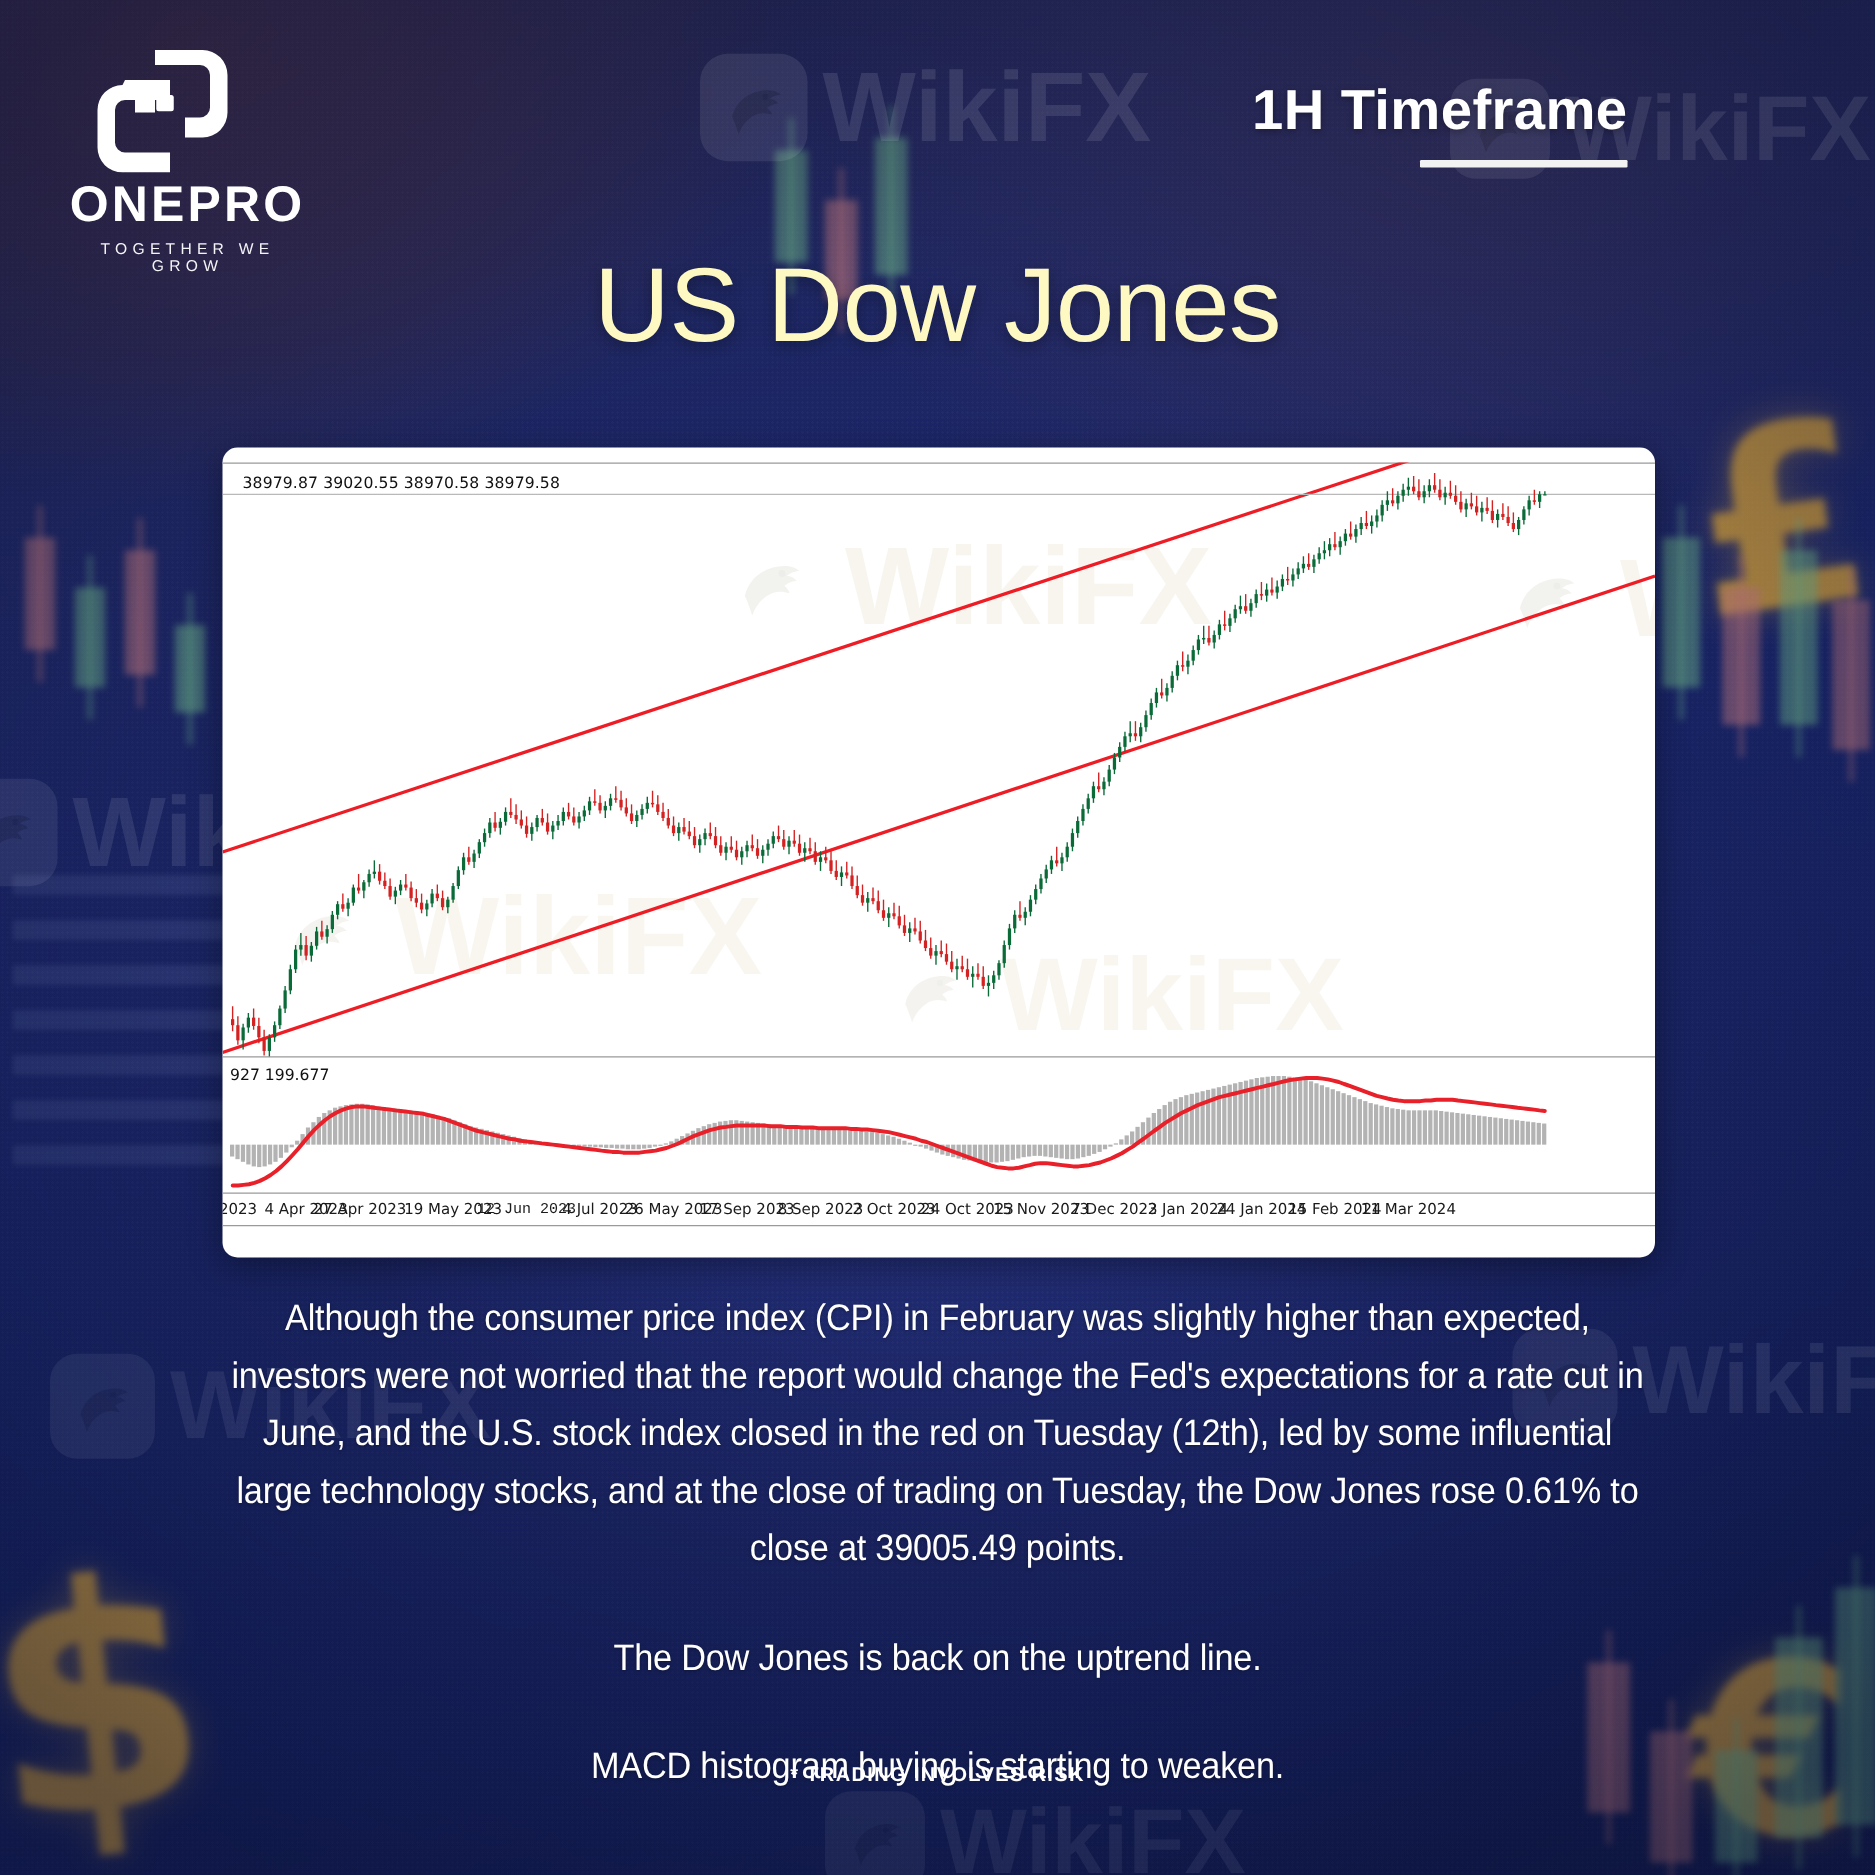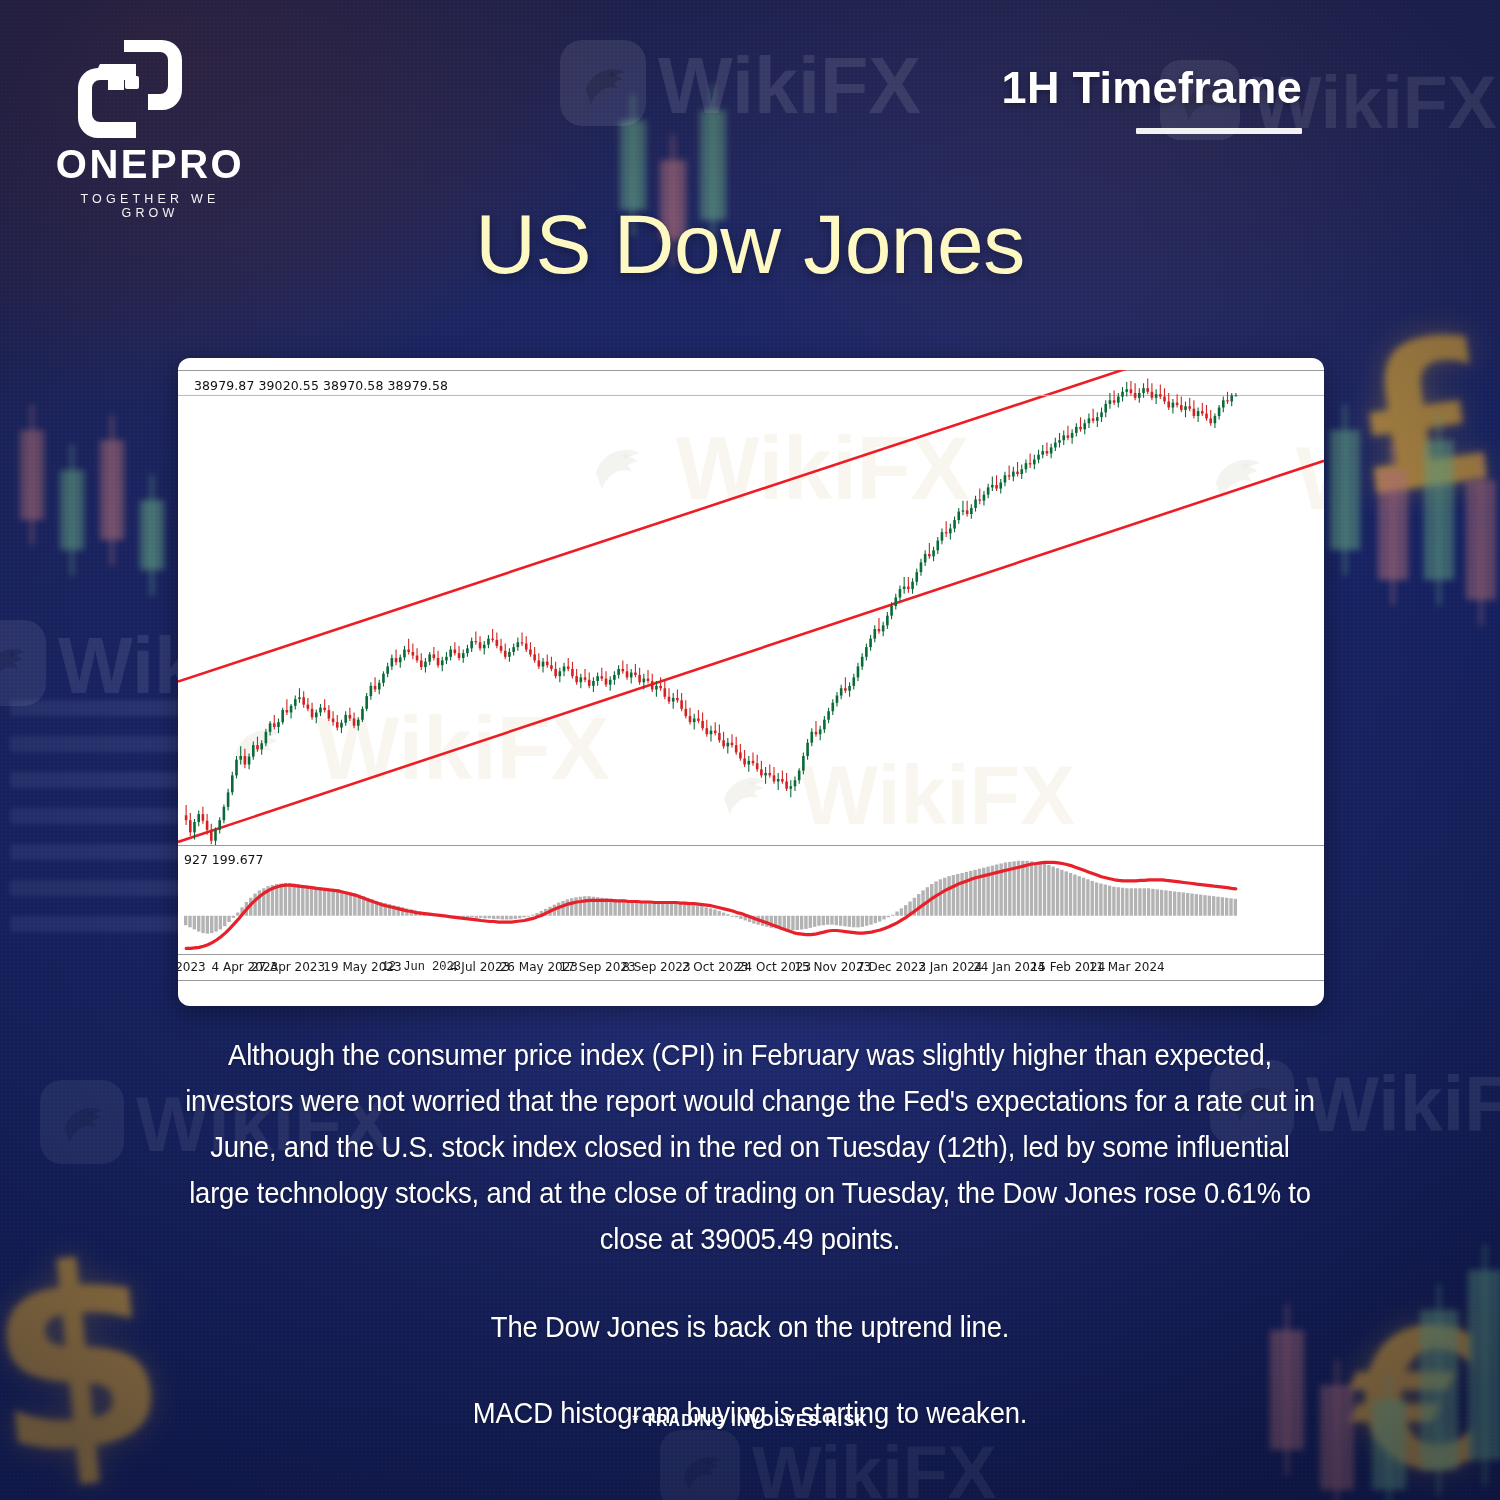--- a/index.html
+++ b/index.html
@@ -39,21 +39,21 @@
     font-family:"DejaVu Sans", sans-serif;
     font-weight:700;
     color:#e6ad3f;
     filter:blur(3.5px);
     opacity:.92;
     text-shadow:0 0 30px rgba(230,173,63,.45);
   }
   
   .wm {
     position:absolute;
-    display:flex; align-items:flex-start; gap:12px;
+    display:flex; align-items:center; gap:12px;
     opacity:.085; color:#fff;
     font-family:"Liberation Sans", sans-serif;
     font-weight:700;
     white-space:nowrap;
     pointer-events:none;
   }
   .wm .wm-badge {
     border-radius:26%;
     background:rgba(255,255,255,.85);
     display:flex; align-items:center; justify-content:center;

